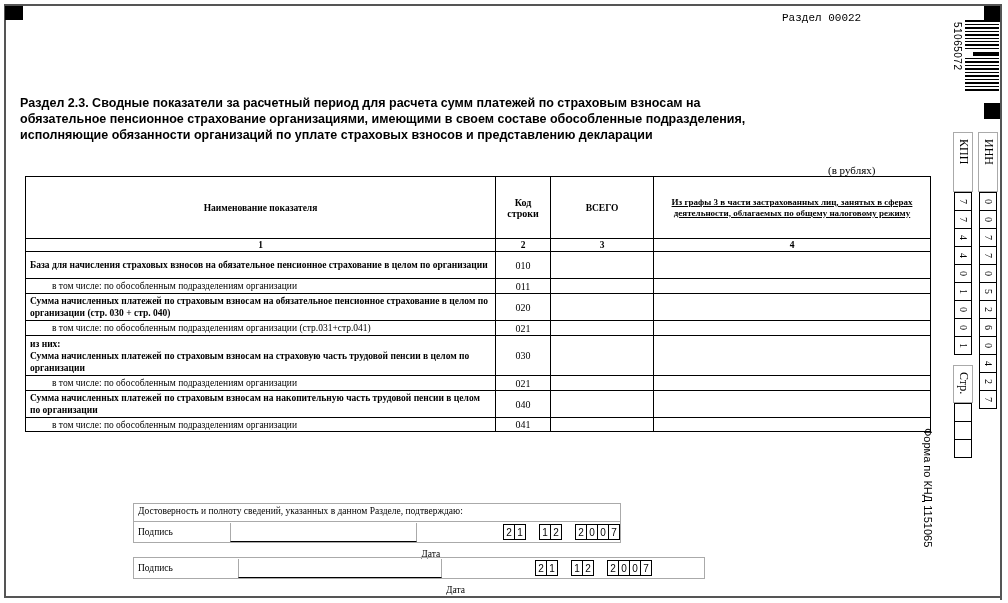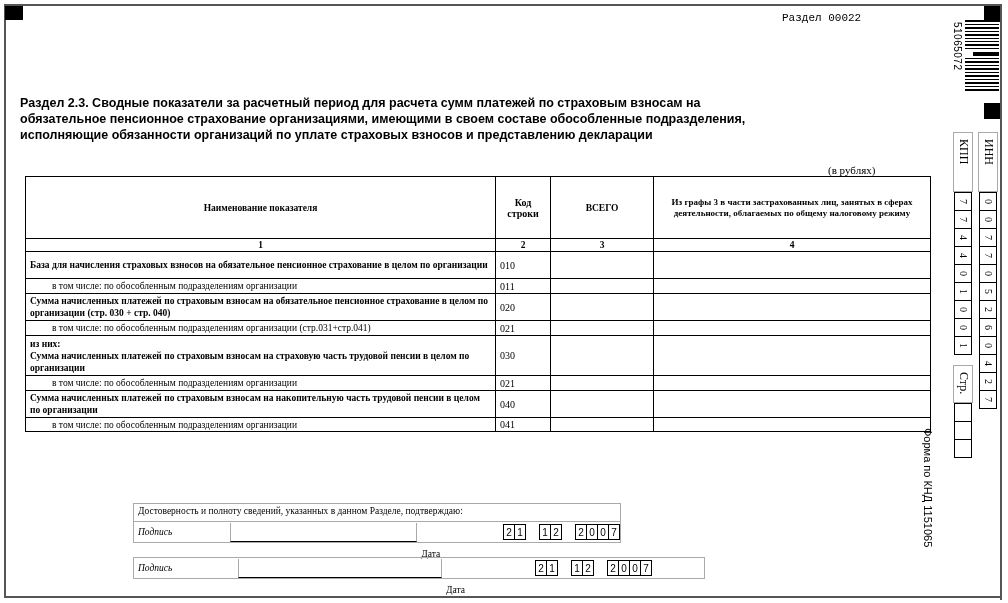--- a/index.html
+++ b/index.html
@@ -11,32 +11,32 @@
   .barcode { position: absolute; left: 963px; top: 20px; width: 36px; height: 74px; }
   .barcode-num { position: absolute; left: 952px; top: 22px; font-family: "Liberation Sans", sans-serif; font-size: 10px; writing-mode: vertical-rl; letter-spacing: 0.5px; }
   .title { position: absolute; left: 20px; top: 95px; width: 880px; text-align: left; font-family: "Liberation Sans", sans-serif; font-weight: bold; font-size: 12.5px; line-height: 16px; }
   .units { position: absolute; left: 828px; top: 164px; font-size: 11px; }
   table.main { position: absolute; left: 25px; top: 176px; width: 906px; border-collapse: collapse; font-size: 9.5px; }
   table.main td, table.main th { border: 1px solid #000; padding: 1px 4px; vertical-align: middle; }
   table.main th { font-weight: bold; text-align: center; }
   .colnum td { text-align: center; font-weight: bold; height: 11px; line-height: 10px; }
   .name-bold { font-weight: bold; line-height: 12px; }
   .name-sub { padding-left: 26px !important; line-height: 10px; }
-  .code { width: 55px; font-size: 10px; }
+  .code { text-align: center; width: 55px; font-size: 10px; }
   .c3 { width: 103px; }
-  .c4 { width: 277px; }
+  .c4 { width: 277px; text-decoration: underline; }
   .side-label { position: absolute; border: 1px solid #aaa; writing-mode: vertical-rl; font-size: 12px; text-align: center; display: flex; align-items: center; justify-content: flex-start; padding-top: 6px; }
   .digit-col { position: absolute; display: flex; flex-direction: column; }
   .digit { width: 18px; height: 19px; border: 1px solid #000; margin-top: -1px; font-size: 10px; display: flex; align-items: center; justify-content: center; }
   .digit span { transform: rotate(90deg); display: inline-block; }
   .knd { position: absolute; left: 922px; top: 428px; writing-mode: vertical-rl; font-family: "Liberation Sans", sans-serif; font-size: 11px; }
   .sig { position: absolute; left: 133px; font-size: 9.5px; }
   .sig-box { border: 1px solid #aaa; }
   .sig-row { display: flex; align-items: center; height: 20px; position: relative; }
-  .sig-label { width: 104px; padding-left: 4px; font-style: italic; }
+  .sig-label { width: 104px; padding-left: 4px; }
   .sig-field { width: 204px; height: 19px; border-left: 1px solid #aaa; border-right: 1px solid #aaa; border-bottom: 1px solid #000; }
   .date-label { width: 94px; padding-left: 4px; margin-top: 43px; }
   .date-digits { display: flex; font-family: "Liberation Sans", sans-serif; font-size: 10px; }
   .dd { width: 12px; height: 16px; border: 1px solid #000; margin-left: -1px; display: flex; align-items: center; justify-content: center; }
   .gap { width: 14px; }
 </style>
 </head>
 <body>
 
 <div class="frame"></div>

